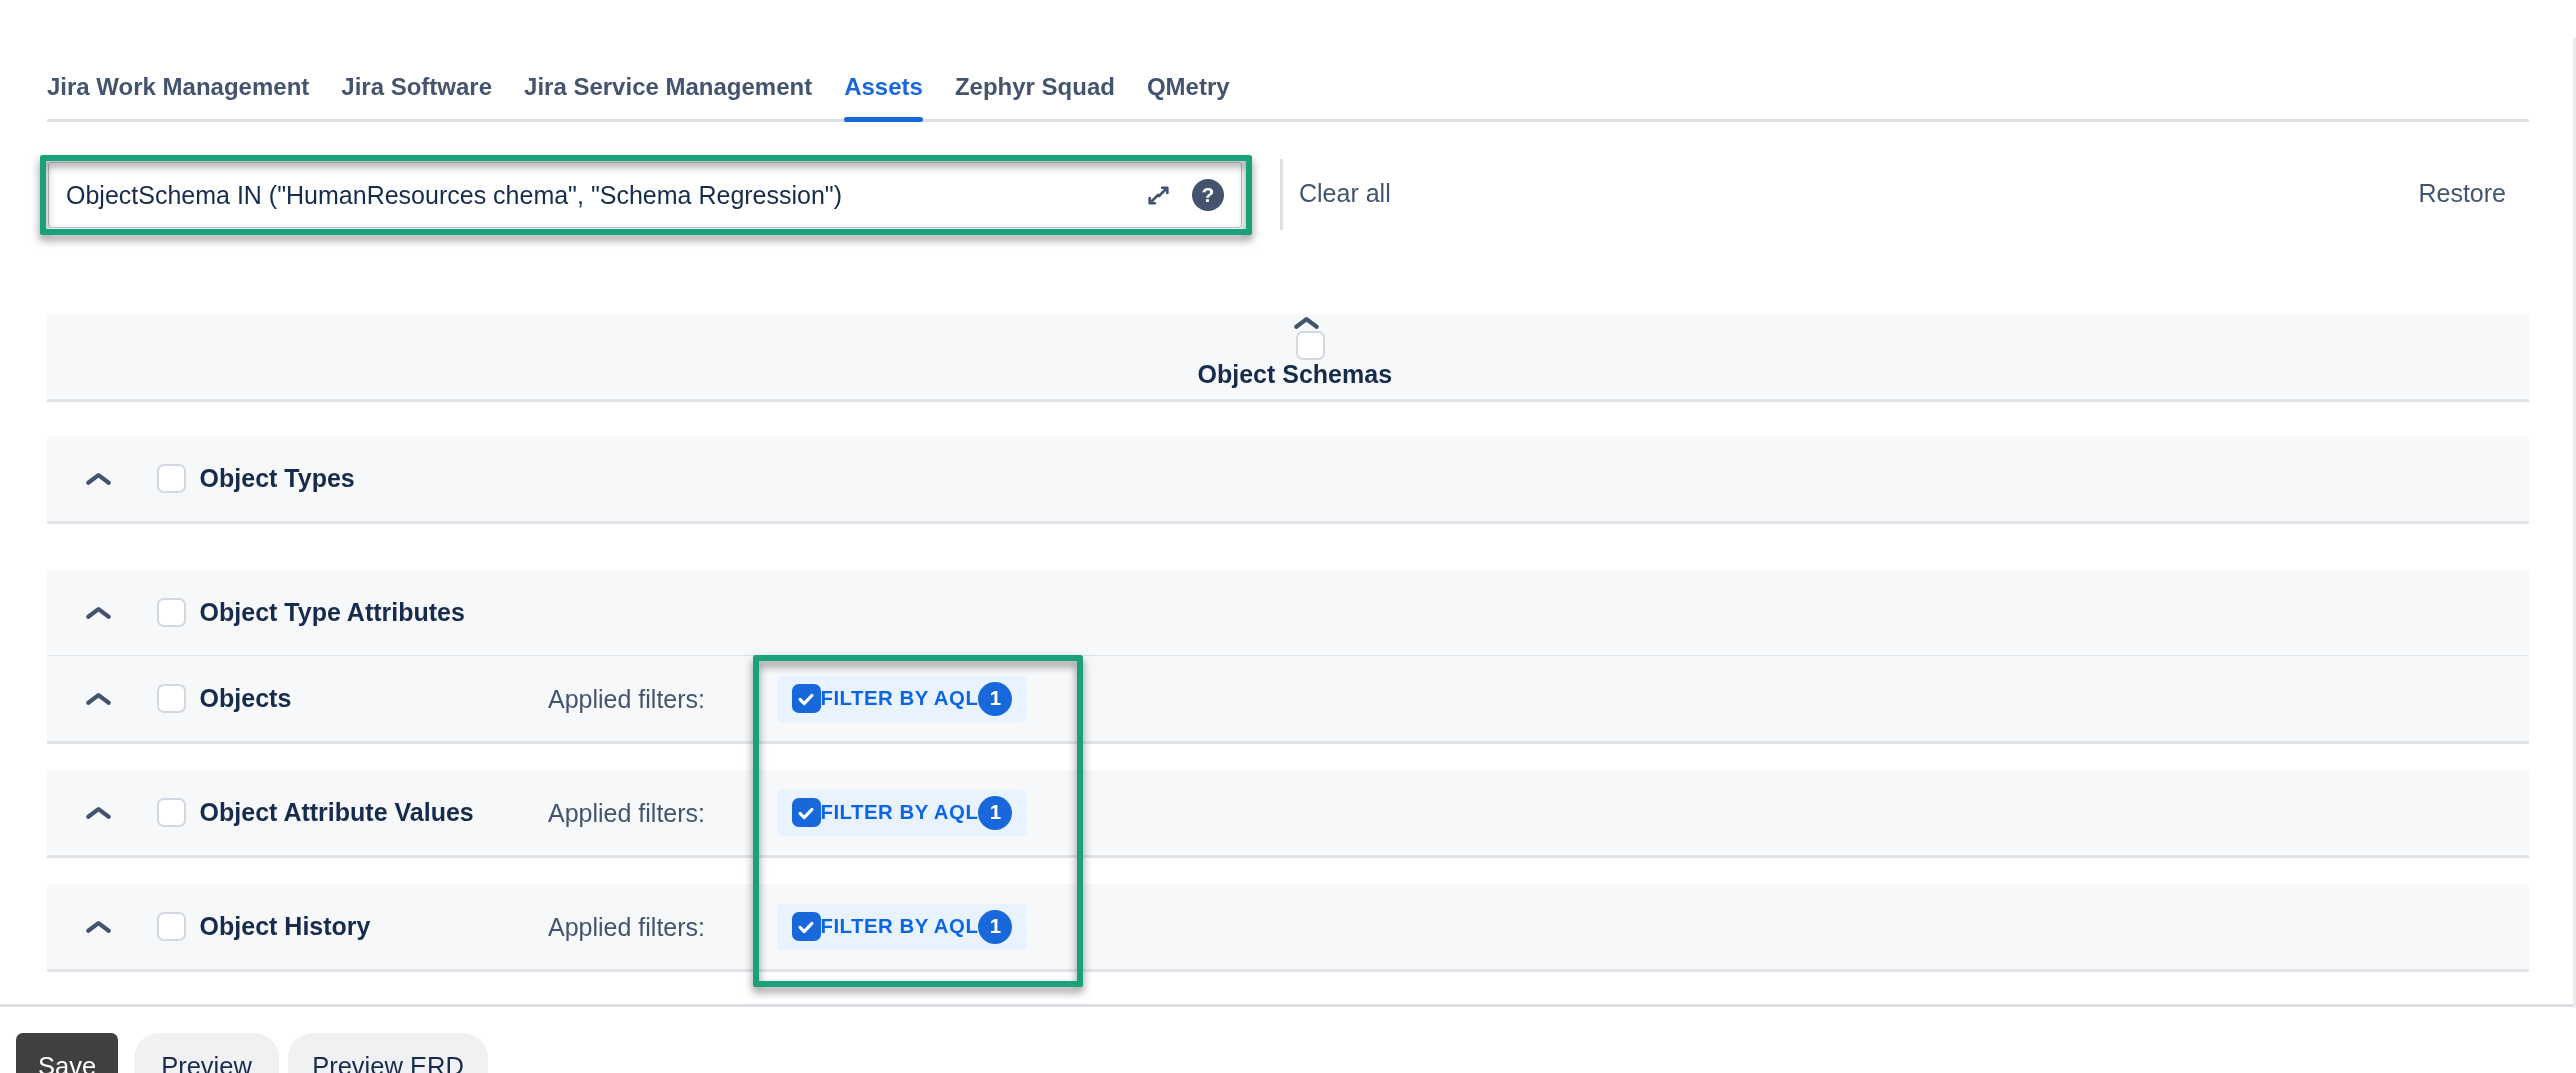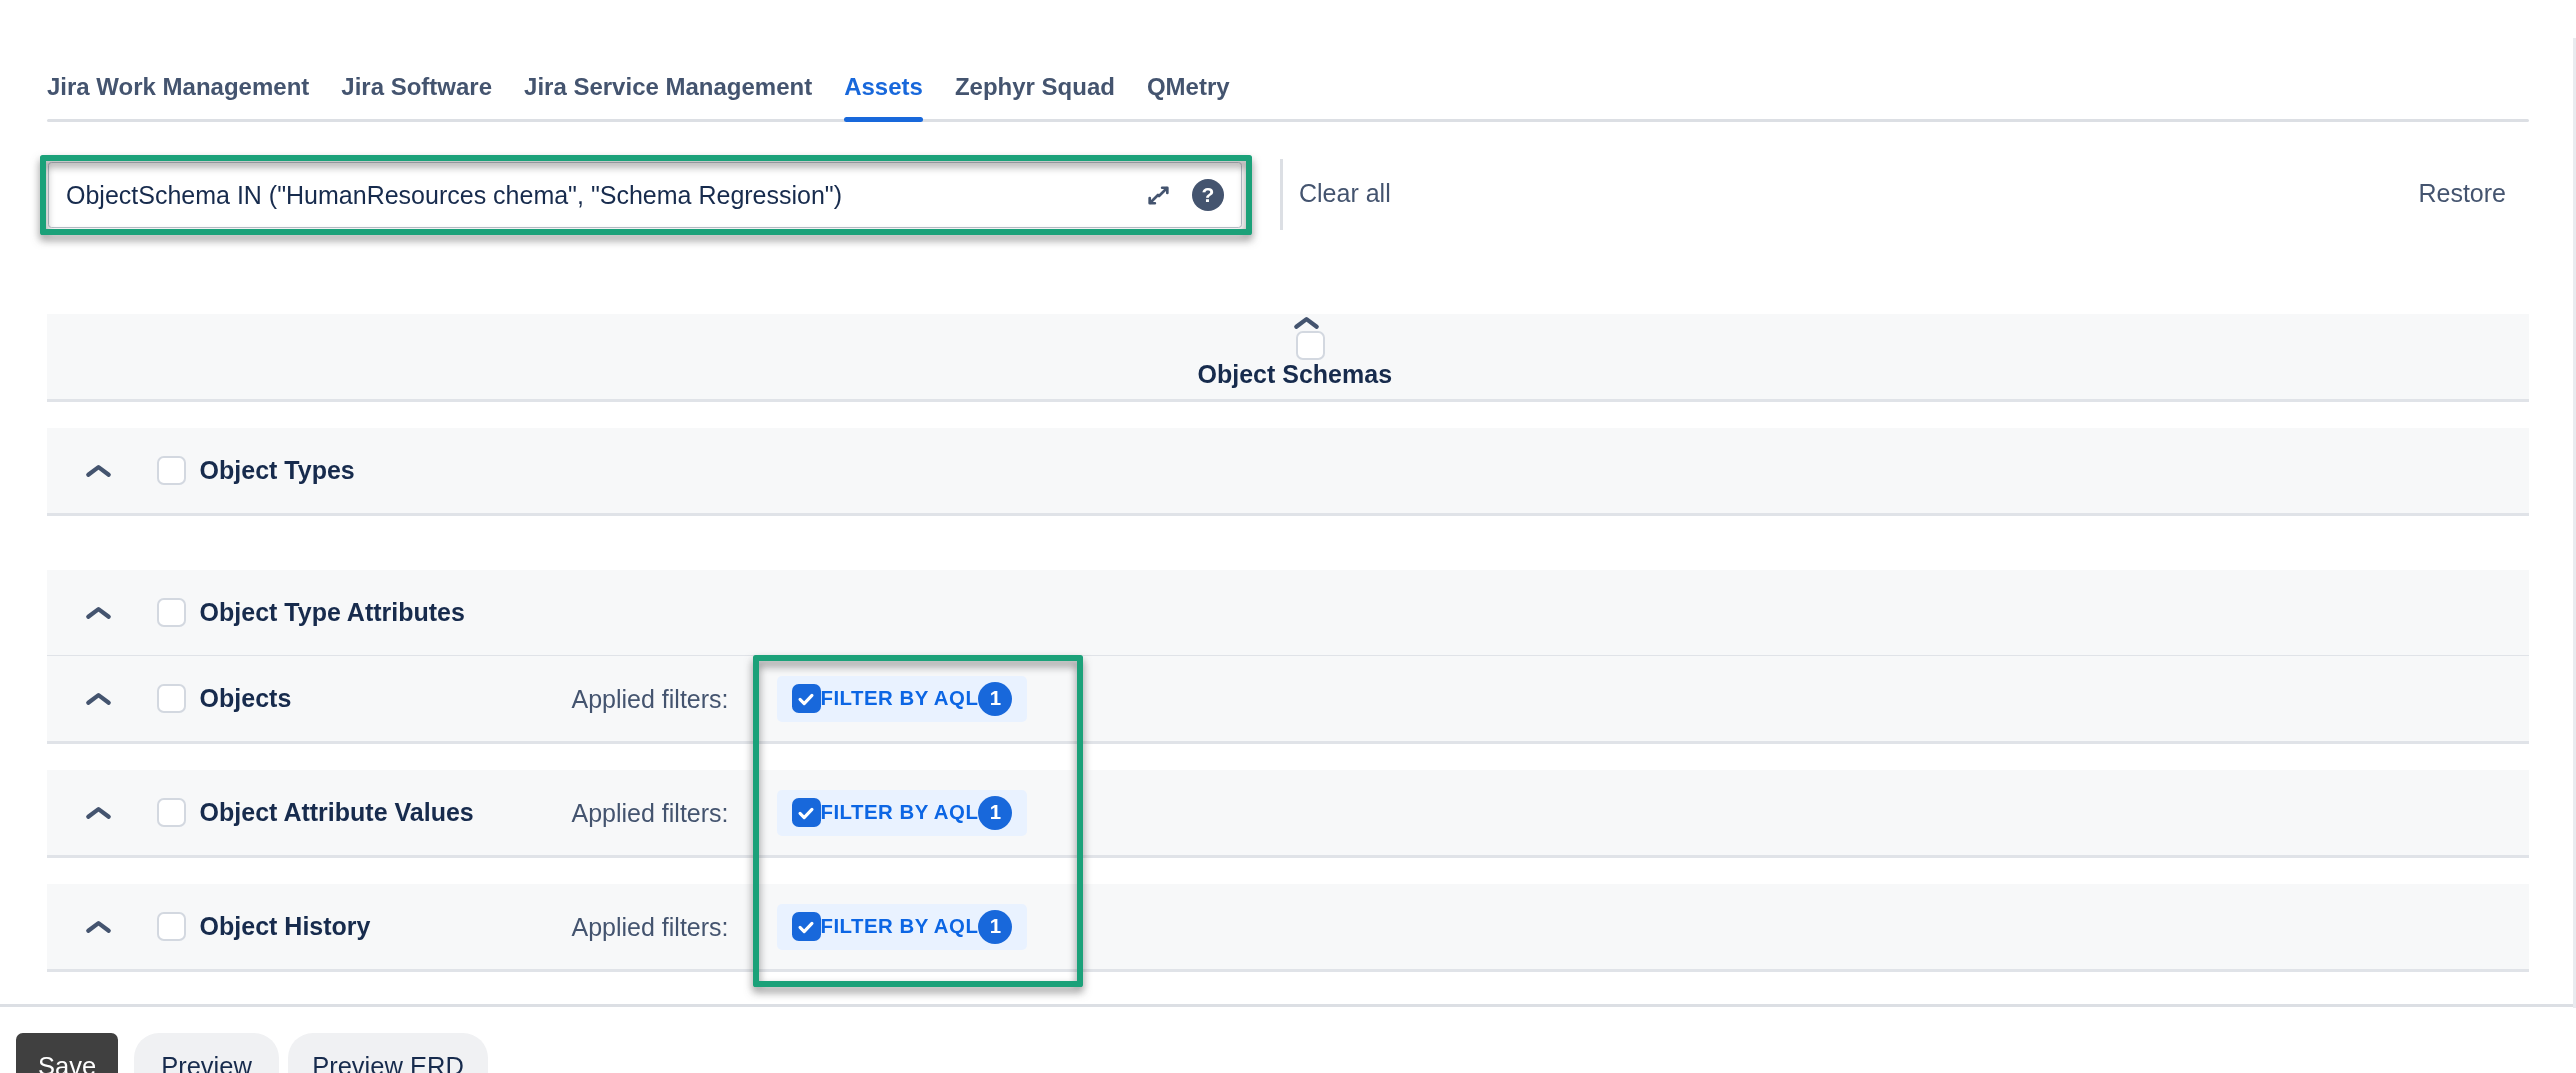--- a/index.html
+++ b/index.html
@@ -26,27 +26,27 @@
   .help-icon { width:32px; height:32px; border-radius:50%; background:#44546F; color:#fff;
     font-size:21px; font-weight:700; display:flex; align-items:center; justify-content:center; cursor:pointer; }
   .vdivider { position:absolute; left:1280px; top:121px; width:2.6px; height:71px; background:#DCDFE4; }
   .clear-all { position:absolute; left:1299px; top:141px; font-size:25px; color:#44546F; cursor:pointer; }
   .restore { position:absolute; right:70px; top:141px; font-size:25px; color:#44546F; cursor:pointer; }
 
   
   .section-row { position:absolute; left:47px; width:2482px; height:88px;
     background:#F7F8F9; border-bottom:3.4px solid #E0E3E8;
     display:flex; align-items:center; }
-  .r0 { top:276px;flex-direction:column; } .r1 { top:390px; } .r2 { top:532px; }
+  .r0 { top:276px;flex-direction:column; } .r1 { top:398px; } .r2 { top:532px; }
   .r3 { top:618px; } .r4 { top:732px; } .r5 { top:846px; }
   .chev { margin-left:37px; width:29px; height:17px; cursor:pointer; flex:0 0 auto; }
   .row-checkbox { margin-left:44px; width:29px; height:29px; background:#fff;
     border:2.6px solid #D3D8E0; border-radius:6.8px; cursor:pointer; flex:0 0 auto; }
   .row-label { margin-left:13.6px; font-size:25px; font-weight:700; color:#172B4D; white-space:nowrap; }
-  .applied { position:absolute; left:501px; width:204px; text-align:center;
+  .applied { position:absolute; left:501px; width:204px; text-align:left;
     font-size:25px; color:#44546F; top:50%; transform:translateY(-50%); }
   .filter-badge { position:absolute; left:730px; top:50%; transform:translateY(-50%);
     height:46px; display:flex; align-items:center; gap:0; padding:0 14.5px;
     background:#E9F2FF; border-radius:5.1px; cursor:pointer; }
   .badge-check { width:29px; height:29px; border-radius:6.8px; background:#1868DB;
     display:flex; align-items:center; justify-content:center; flex:0 0 auto; }
   .badge-check svg { width:22px; height:22px; display:block; }
   .badge-label { font-size:20.4px; font-weight:700; color:#0C66E4; letter-spacing:0.5px; white-space:nowrap; }
   .badge-count { width:34px; height:34px; border-radius:50%; background:#1868DB; color:#fff;
     font-size:20.4px; font-weight:700; display:flex; align-items:center; justify-content:center; flex:0 0 auto; }

